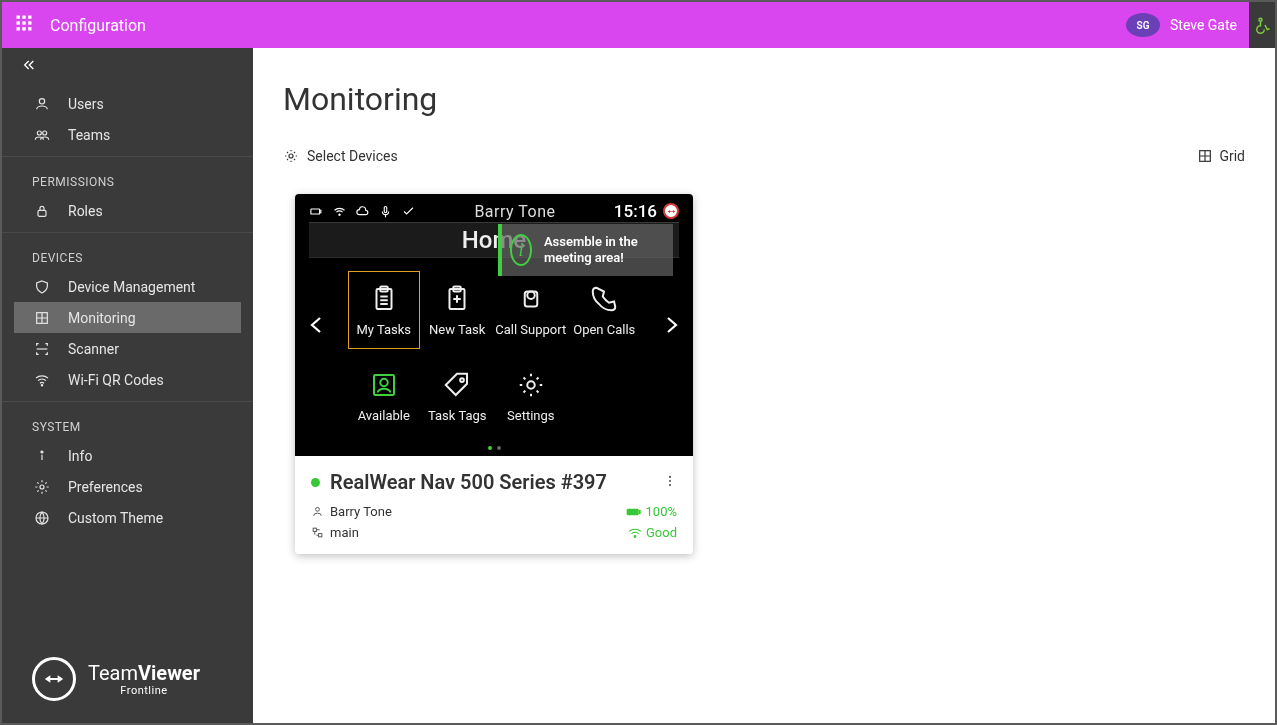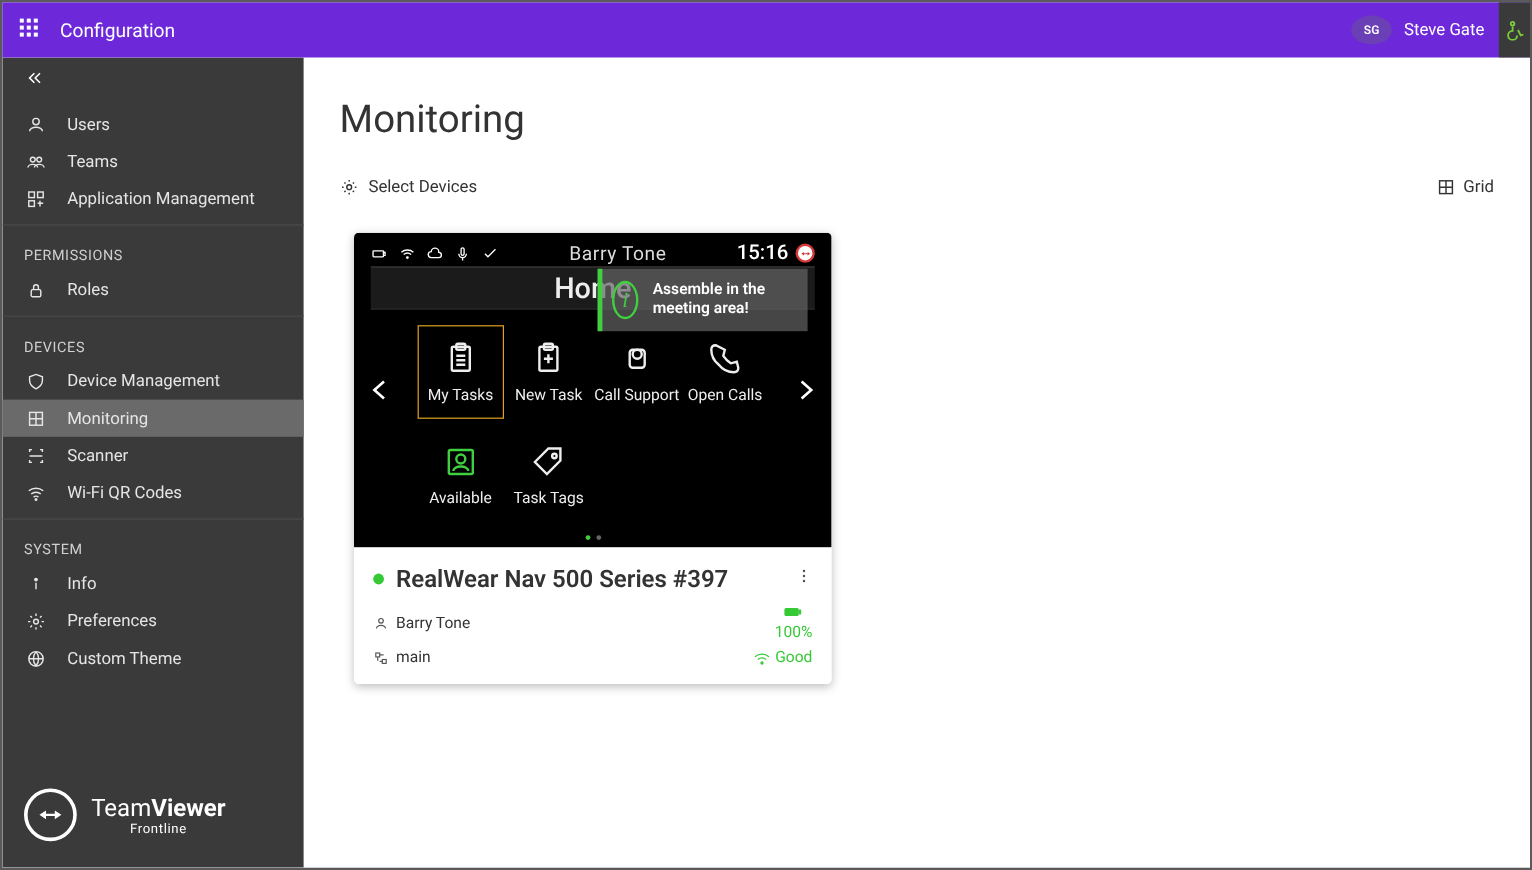--- a/index.html
+++ b/index.html
@@ -13,21 +13,21 @@
   }
   .app-frame {
     position: absolute;
     left: 2px; top: 2px; right: 2px; bottom: 2px;
     background: #fff;
     display: flex;
     flex-direction: column;
   }
   
   .topbar {
-    background: #6d28d9;
+    background: #d946ef;
     color: #fff;
     height: 46px;
     display: flex;
     align-items: center;
     padding: 0 12px;
   }
   .topbar .apps-icon svg { width: 20px; height: 20px; fill: #fff; }
   .topbar .title { margin-left: 16px; font-size: 16px; font-weight: 400; }
   .topbar .spacer { flex: 1; }
   .topbar .avatar {
@@ -50,40 +50,40 @@
     width: 251px;
     background: #3a3a3a;
     color: #e5e5e5;
     display: flex;
     flex-direction: column;
     font-size: 14px;
     position: relative;
   }
   .sidebar .collapse-row { height: 34px; display:flex; align-items:center; padding-left:18px; }
   .sidebar .collapse-row svg { width:16px; height:16px; stroke:#fff; fill:none; stroke-width:2;}
-  .side-group { border-top: 1px solid #4a4a4a; padding: 6px 0; }
+  .side-group { border-top: 1px solid #4a4a4a; padding: 6px 12px; }
   .side-group.first { border-top:none; }
   .side-heading {
     padding: 12px 18px 6px 18px;
     font-size: 12px;
     letter-spacing: 0.5px;
     color: #d0d0d0;
   }
   .side-item {
     display: flex; align-items: center;
     height: 31px; padding: 0 18px;
     cursor: pointer;
   }
   .side-item.active { background: #6a6a6a; }
   .side-item .icon { width: 20px; display:flex; align-items:center; justify-content:center; }
   .side-item .icon svg { width:16px; height:16px; stroke:#e5e5e5; fill:none; stroke-width:1.8; }
   .side-item .label { margin-left: 16px; }
   .sidebar-footer {
     margin-top: auto;
-    padding: 16px 18px 22px 18px;
+    padding: 16px 18px 22px 30px;
     display: flex; align-items: center;
   }
   .tv-logo-circle {
     width: 44px; height:44px; border:3px solid #fff; border-radius:50%;
     display:flex; align-items:center; justify-content:center; margin-right:12px;
   }
   .tv-logo-circle svg { width:22px; height:22px; fill:#fff; }
   .tv-text { color:#fff; line-height:1; }
   .tv-text .tv1 { font-size:20px; font-weight:400; }
   .tv-text .tv1 b { font-weight:700; }
@@ -172,21 +172,21 @@
   }
   .card-info .row1 { display:flex; align-items:center; }
   .card-info .status-dot { width:9px; height:9px; background:#36c936; border-radius:50%; margin-right:10px;}
   .card-info .dev-name { font-weight:600; font-size:20px; flex:1;}
   .card-info .menu-dots { cursor:pointer; }
   .card-info .menu-dots svg { width:14px; height:14px; fill:#555;}
   .card-info .row2 { display:flex; align-items:center; margin-top:10px; font-size:13px;}
   .card-info .row2 .left { display:flex; align-items:center; gap:6px; }
   .card-info .row2 .left svg {width:13px; height:13px; stroke:#555; fill:none; stroke-width:1.8;}
   .card-info .row2 .spacer {flex:1;}
-  .card-info .row2 .right { display:flex; align-items:center; gap:4px; color:#36c936;flex-direction:column;}
+  .card-info .row2 .right { display:flex; align-items:center; gap:4px; color:#36c936;}
   .card-info .row2 .right svg {width:16px; height:12px; fill:#36c936;}
   .card-info .row3 { display:flex; align-items:center; margin-top:6px; font-size:13px;}
   .card-info .row3 .left { display:flex; align-items:center; gap:6px; }
   .card-info .row3 .left svg {width:13px; height:13px; stroke:#555; fill:none; stroke-width:1.8;}
   .card-info .row3 .spacer {flex:1;}
   .card-info .row3 .right { display:flex; align-items:center; gap:4px; color:#36c936;}
   .card-info .row3 .right svg {width:14px; height:12px; stroke:#36c936; fill:none; stroke-width:1.8;}
 </style>
 </head>
 <body>
@@ -244,31 +244,20 @@
           <span class="icon">
               <svg viewBox="0 0 24 24">
                 <circle cx="8" cy="9" r="3"></circle>
                 <circle cx="16" cy="9" r="3"></circle>
                 <path d="M2 19 a6 4 0 0 1 12 0"></path>
                 <path d="M10 19 a6 4 0 0 1 12 0"></path>
               </svg>
             </span>
           <span class="label">Teams</span>
         </div>
-        <div class="side-item">
-          <span class="icon">
-              <svg viewBox="0 0 24 24">
-                <rect x="3" y="3" width="7" height="7"></rect>
-                <rect x="14" y="3" width="7" height="7"></rect>
-                <rect x="3" y="14" width="7" height="7"></rect>
-                <path d="M17 14 v7 M14 17 h7"></path>
-              </svg>
-            </span>
-          <span class="label">Application Management</span>
-        </div>
       </div>
 
       <div class="side-group">
         <div class="side-heading">PERMISSIONS</div>
         <div class="side-item">
           <span class="icon">
               <svg viewBox="0 0 24 24">
                 <rect x="6" y="11" width="12" height="9" rx="2"></rect>
                 <path d="M9 11 V8 a3 3 0 0 1 6 0 v3"></path>
               </svg>
@@ -467,20 +456,27 @@
                 </svg>
               <span>Available</span>
             </div>
             <div class="ds-tile">
               <svg viewBox="0 0 24 24">
                   <path d="M3 12 l9 -9 h8 v8 l-9 9 z"></path>
                   <circle cx="16" cy="8" r="1.5"></circle>
                 </svg>
               <span>Task Tags</span>
             </div>
+            <div class="ds-tile">
+              <svg viewBox="0 0 24 24">
+                  <circle cx="12" cy="12" r="3"></circle>
+                  <path d="M12 3 v2 M12 19 v2 M3 12 h2 M19 12 h2 M6 6 l1.5 1.5 M16.5 16.5 L18 18 M6 18 l1.5 -1.5 M16.5 7.5 L18 6"></path>
+                </svg>
+              <span>Settings</span>
+            </div>
           </div>
           <div class="ds-dots">
               <span></span>
               <span class="off"></span>
             </div>
         </div>
 
         <div class="card-info">
           <div class="row1">
             <span class="status-dot"></span>

